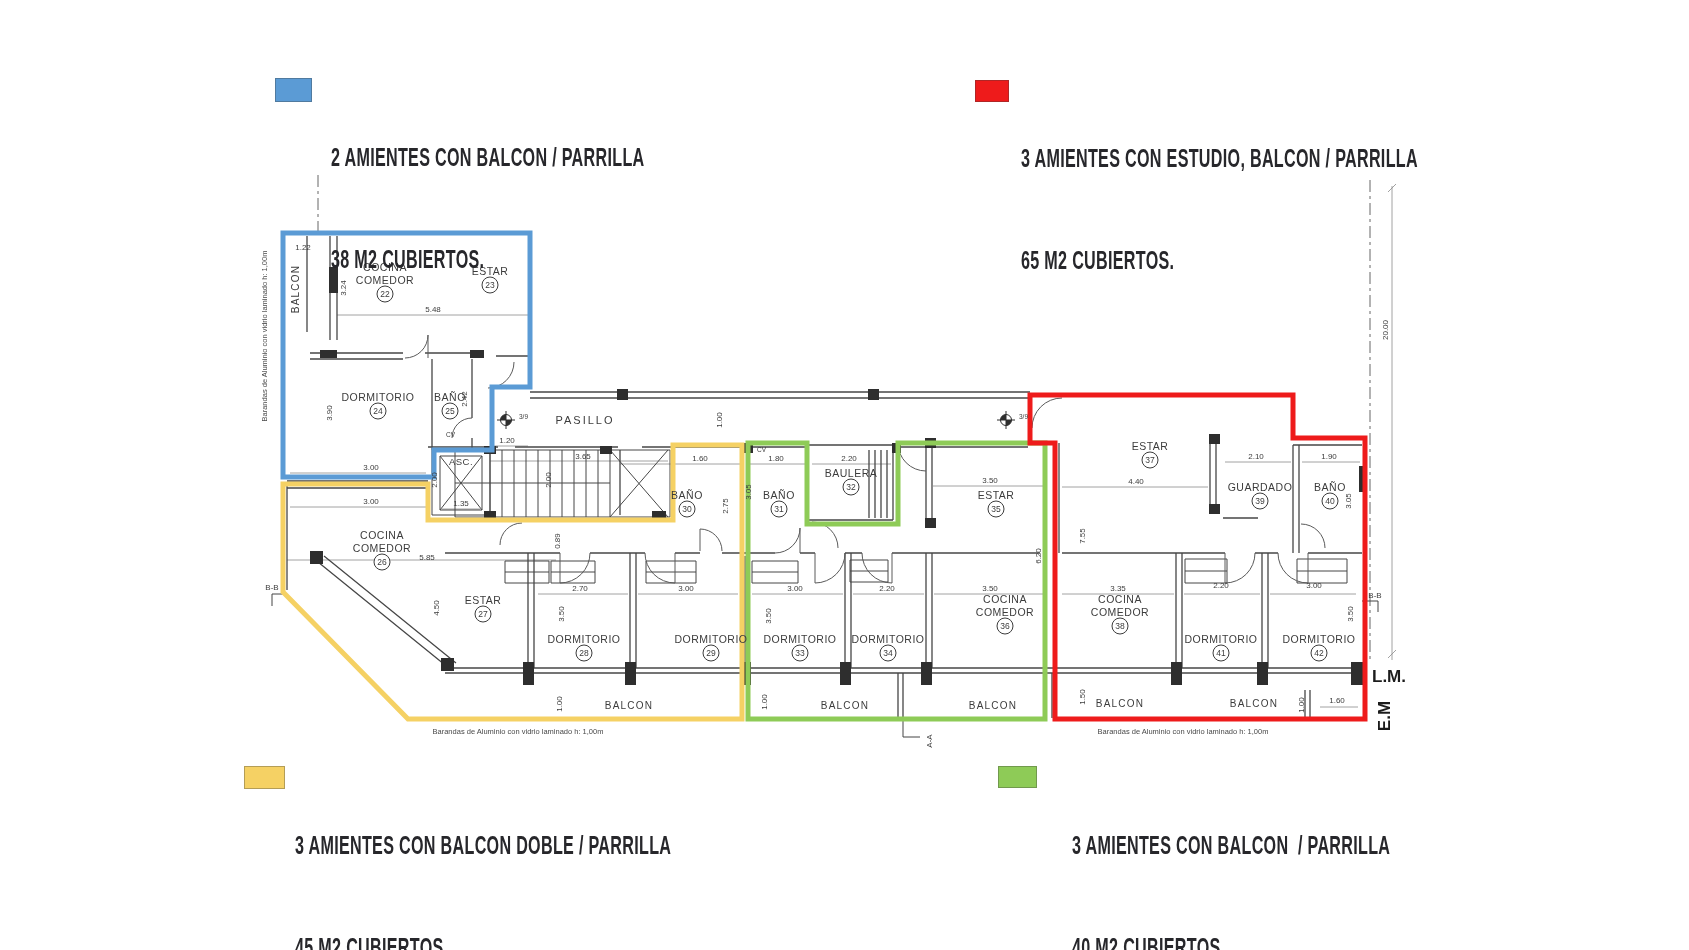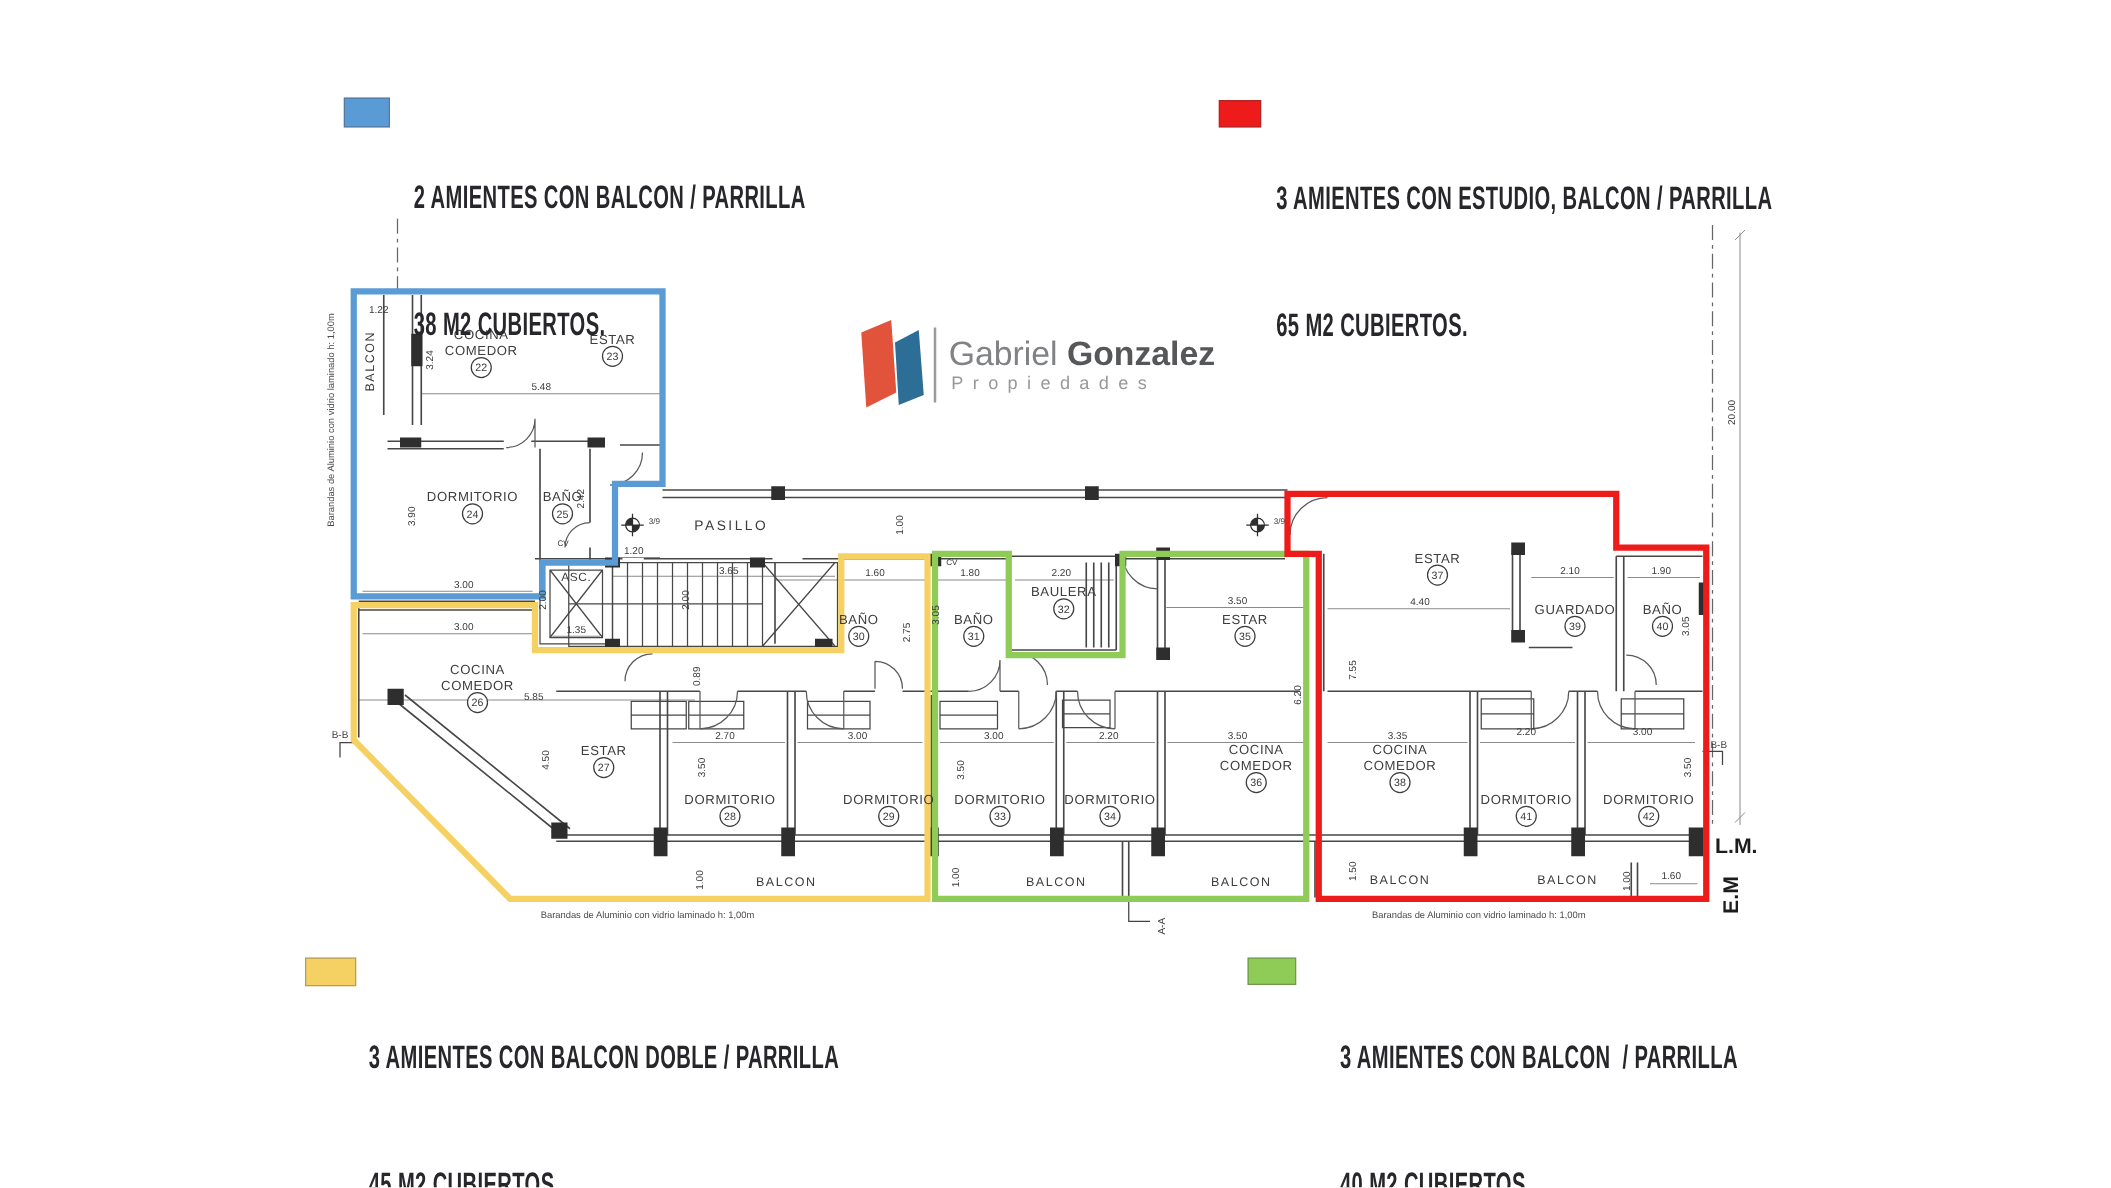--- a/index.html
+++ b/index.html
@@ -290,23 +290,14 @@
     <div>3 AMIENTES CON BALCON DOBLE / PARRILLA</div>
     <div>45 M2 CUBIERTOS.</div>
   </div>
 
   <div class="swatch" style="left:998px;top:766px;width:39px;height:22px;background:#8ecb57"></div>
   <div class="legend-text" style="left:1072px;top:760px">
     <div>3 AMIENTES CON BALCON  / PARRILLA</div>
     <div>40 M2 CUBIERTOS.</div>
   </div>
 
-  <div class="logo">
-    <svg class="logo-icon" width="60" height="80" viewBox="0 0 60 80">
-      <polygon points="6,16 30,6 34,64 10,76" fill="#e2533c"></polygon>
-      <polygon points="33,24 52,14 56,66 36,74" fill="#2d6e96"></polygon>
-    </svg>
-    <div class="logo-divider"></div>
-    <div class="logo-name"><span>Gabriel</span>&nbsp;<span class="ln-bold">Gonzalez</span></div>
-    <div class="logo-sub">Propiedades</div>
-  </div>
 
 </div>
 
 </body></html>

